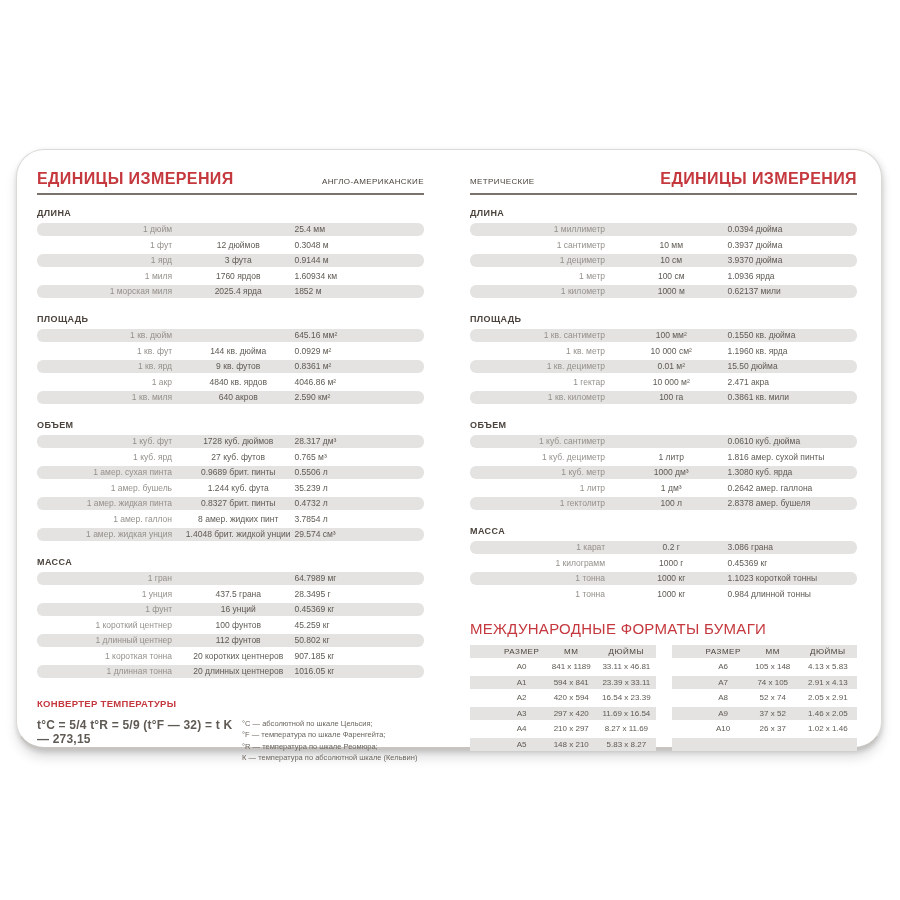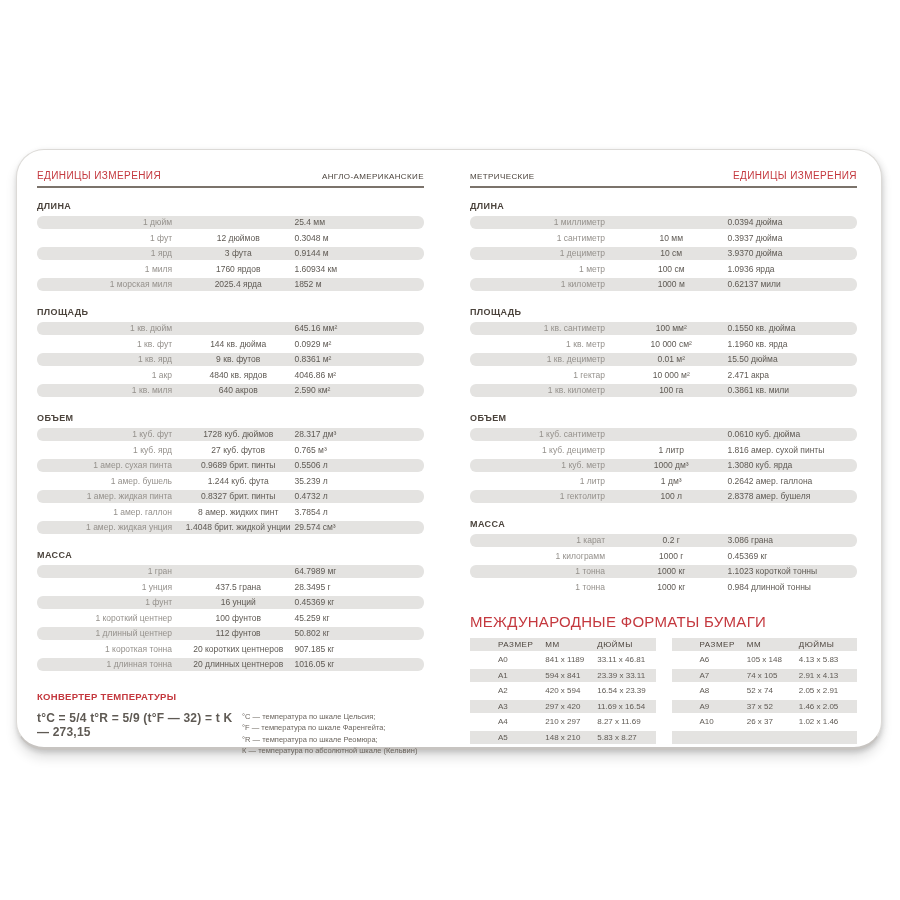--- a/index.html
+++ b/index.html
@@ -12,21 +12,21 @@
     position:absolute;left:16px;top:149px;width:866px;height:601px;
     background:#fff;border:1px solid #dcdad7;border-bottom:3px solid #c7c4c1;
     border-radius:28px;
     box-shadow:0 3px 4px rgba(0,0,0,.10),0 8px 12px rgba(0,0,0,.12),3px 0 6px rgba(0,0,0,.05);
     box-sizing:border-box;
     display:flex;gap:46px;
     padding:14px 24px 0 20px;
   }
   .page{flex:1;min-width:0;}
   .page-header{display:flex;justify-content:space-between;align-items:baseline;padding-top:6px;}
-  .page-title{font-size:10px;font-weight:normal;color:var(--red);letter-spacing:.4px;}
+  .page-title{font-size:16px;font-weight:bold;color:var(--red);letter-spacing:.4px;}
   .page-subtitle{font-size:8px;font-weight:normal;color:var(--heading);letter-spacing:.4px;}
   .rule{border-bottom:2px solid #7b736b;margin-top:5px;margin-bottom:13px;}
   .section{margin-bottom:16px;}
   .section-title{font-size:9px;font-weight:bold;color:var(--heading);letter-spacing:.4px;margin-bottom:5px;}
   .row{
     display:grid;grid-template-columns:38% 28% 34%;
     height:13px;line-height:13px;margin-bottom:2.5px;
     font-size:8.5px;color:var(--valtext);white-space:nowrap;border-radius:6px;
   }
   .rows .row:nth-child(odd){background:var(--stripe);}
@@ -40,21 +40,21 @@
   .temp-formula{font-size:12px;font-weight:bold;color:#5f5a54;width:53%;letter-spacing:.2px;}
   .temp-legend{font-size:7.5px;color:#6b655e;line-height:1.5;}
   
   .paper{margin-top:19px;}
   .paper-title{font-size:15px;font-weight:normal;color:var(--red);letter-spacing:.3px;margin-bottom:8px;}
   .paper-tables{display:flex;gap:16px;}
   .ptable{flex:1;min-width:0;}
   .prow{
     display:grid;grid-template-columns:30% 33% 37%;
     height:13px;line-height:13px;margin-bottom:2.5px;
-    font-size:8px;color:var(--valtext);white-space:nowrap;padding-left:28px;
+    font-size:8px;text-align:center;color:var(--valtext);white-space:nowrap;padding-left:28px;
   }
   .ptable .prow:nth-child(odd){background:var(--stripe);}
   .prow.head{color:var(--heading);letter-spacing:.5px;font-size:8px;}
 </style>
 </head>
 <body>
 
 <div class="card">
 
   <div class="page">
@@ -204,21 +204,21 @@
             </div>
           </div>
         </div>
       </div>
 
     <div class="temp">
       <div class="temp-title">КОНВЕРТЕР ТЕМПЕРАТУРЫ</div>
       <div class="temp-body">
         <div class="temp-formula">t°C = 5/4 t°R = 5/9 (t°F — 32) = t K — 273,15</div>
         <div class="temp-legend" id="temp-legend">
-            <div>°C — температура по шкале Цельсия;</div>
+            <div>°C — абсолютной по шкале Цельсия;</div>
             <div>°F — температура по шкале Фаренгейта;</div>
             <div>°R — температура по шкале Реомюра;</div>
             <div>К — температура по абсолютной шкале (Кельвин)</div>
           </div>
       </div>
     </div>
   </div>
 
   <div class="page">
     <div class="page-header">

